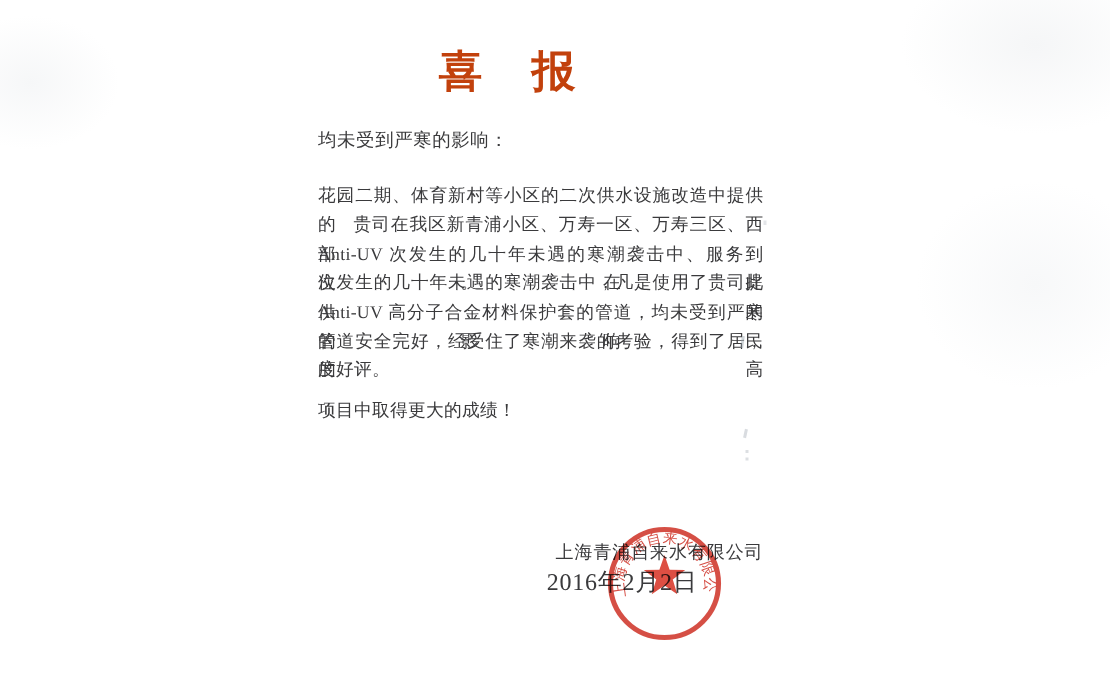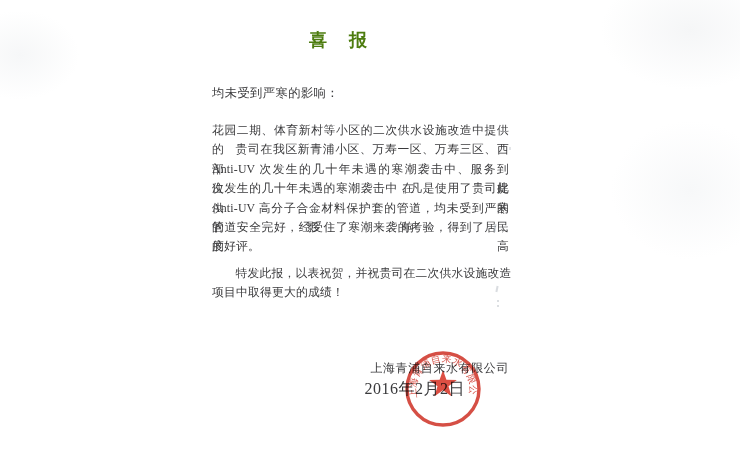--- a/index.html
+++ b/index.html
@@ -17,22 +17,22 @@
     background: radial-gradient(ellipse at center, #f5f6f7 0%, rgba(255,255,255,0) 70%); }
   .blotch.b2 { left: -40px; top: 10px; width: 120px; height: 90px;
     background: radial-gradient(ellipse at center, #f6f7f8 0%, rgba(255,255,255,0) 70%); }
   .blotch.b3 { left: 610px; top: 120px; width: 160px; height: 140px;
     background: radial-gradient(ellipse at center, #f7f8f9 0%, rgba(255,255,255,0) 70%); }
 
   .title {
     position: absolute; left: 239px; top: 28px; width: 200px;
     text-align: center;
     font-family: "Liberation Sans", "DejaVu Sans", sans-serif;
-    font-weight: 700; font-size: 18px; letter-spacing: 2px;
-    color: #4d7c0f;
+    font-weight: 700; font-size: 29px; letter-spacing: 2px;
+    color: #c2410c;
   }
   .salutation {
     position: absolute; left: 212px; top: 85px;
     font-size: 12.3px; letter-spacing: 0.4px;
   }
   .para { position: absolute; left: 212px; width: 297px; }
   .para1 { top: 121px; }
   .para2 { top: 264px; }
   .line {
     font-size: 11.8px;
@@ -81,21 +81,20 @@
     <div class="line full">花园二期、体育新村等小区的二次供水设施改造中提供的</div>
     <div class="line full indent">贵司在我区新青浦小区、万寿一区、万寿三区、西部</div>
     <div class="line full">Anti-UV 次发生的几十年未遇的寒潮袭击中、服务到位。在此</div>
     <div class="line full">次发生的几十年未遇的寒潮袭击中，凡是使用了贵司提供的</div>
     <div class="line full">Anti-UV 高分子合金材料保护套的管道，均未受到严寒的影响，</div>
     <div class="line full">管道安全完好，经受住了寒潮来袭的考验，得到了居民的高</div>
     <div class="line">度好评。</div>
   </div>
 
   <div class="para para2">
-    <div class="line indent">特发此报，以表祝贺，并祝贵司在二次供水设施改造</div>
     <div class="line">项目中取得更大的成绩！</div>
   </div>
 
   <div class="signature-block">
     <div class="signature-company">上海青浦自来水有限公司</div>
     <div class="signature-date">2016年2月2日</div>
   </div>
 
   <svg class="seal" viewBox="-42 -42 84 84" xmlns="http://www.w3.org/2000/svg">
     <circle cx="0" cy="0" r="36" fill="none" stroke="#d0362a" stroke-width="3.4" stroke-opacity="0.95"></circle>

